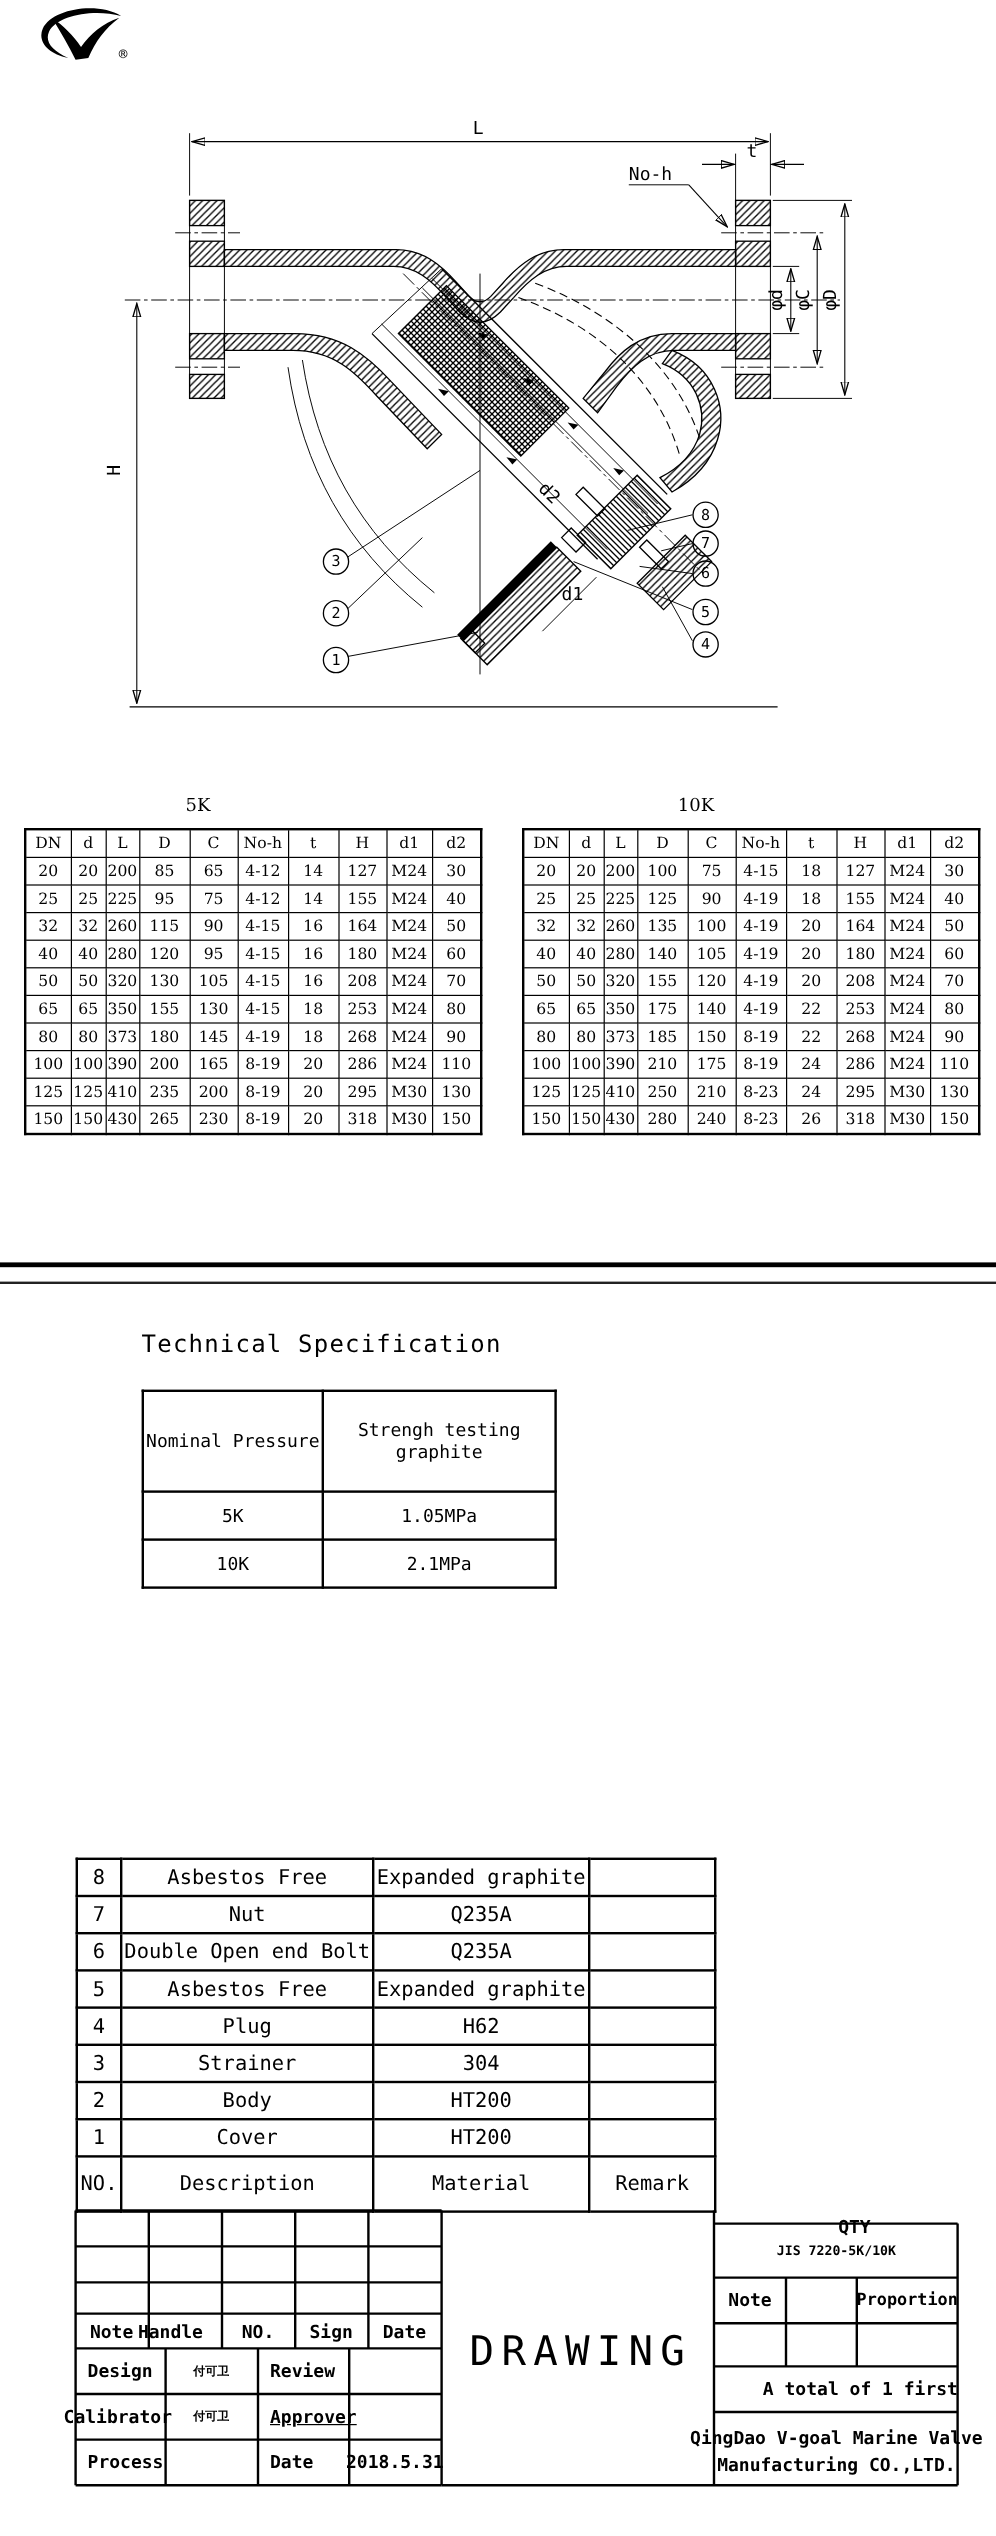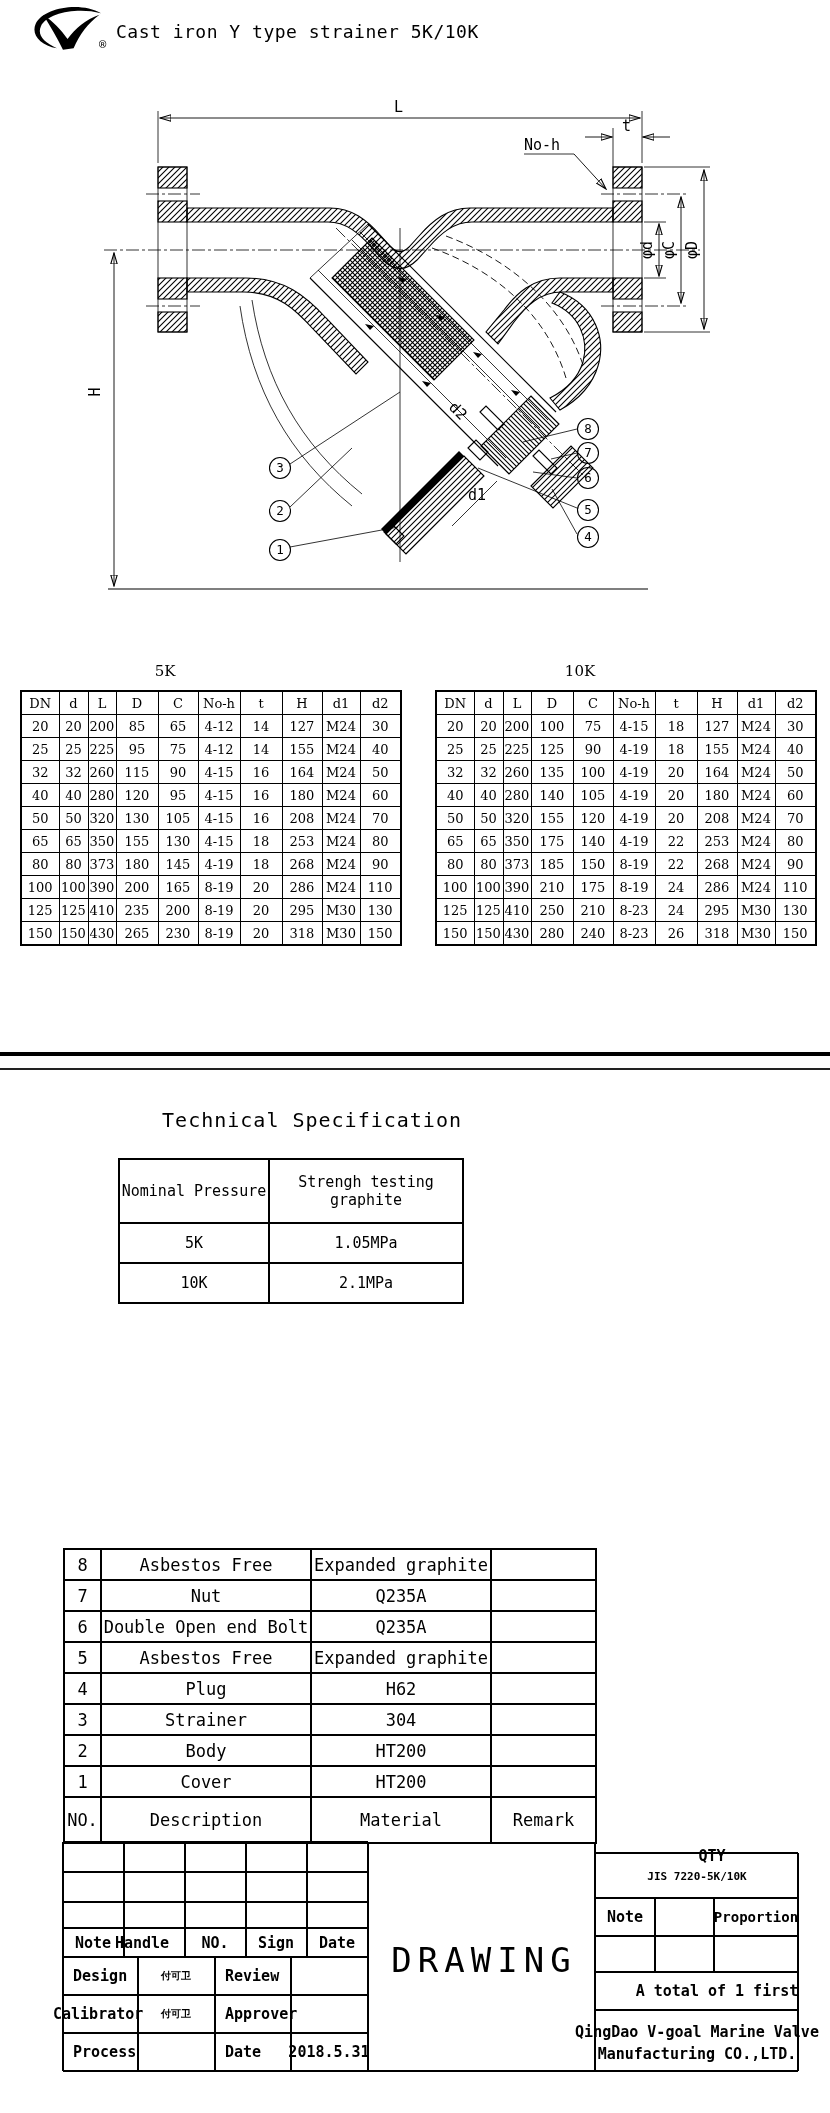--- a/index.html
+++ b/index.html
@@ -24,21 +24,21 @@
   .draw text.co{font-size:12.5px;text-anchor:middle;}
   
   .ttl{position:absolute;font-family:"DejaVu Serif",serif;font-size:15px;text-align:center;}
   table.dimt{position:absolute;border-collapse:collapse;table-layout:fixed;
              font-family:"DejaVu Serif",serif;font-size:13px;border:2px solid #000;}
   table.dimt td{border:1px solid #000;text-align:center;padding:0;height:22px;overflow:hidden;white-space:nowrap;}
   
   .rule1{position:absolute;left:0;width:830px;height:4px;background:#000;}
   .rule2{position:absolute;left:0;width:830px;height:2px;background:#222;}
   
-  .spec-title{position:absolute;font-size:20px;letter-spacing:1px;text-align:right;white-space:nowrap;}
+  .spec-title{position:absolute;font-size:20px;letter-spacing:1px;text-align:left;white-space:nowrap;}
   table.spect{position:absolute;border-collapse:collapse;table-layout:fixed;border:2px solid #000;
               font-family:"DejaVu Sans Mono",monospace;font-size:15px;}
   table.spect td{border:2px solid #000;text-align:center;vertical-align:middle;padding:0;}
   table.spect td.wrap{padding:0 24px;}
   
   table.parts{position:absolute;border-collapse:collapse;table-layout:fixed;border:2px solid #000;
               font-family:"DejaVu Sans Mono",monospace;font-size:17px;}
   table.parts td{border:2px solid #000;text-align:center;padding:0;height:29px;overflow:hidden;white-space:nowrap;}
   table.parts tr:last-child td{height:44px;}
   
@@ -53,21 +53,20 @@
 </head>
 <body>
 
 <div class="page">
 
   <svg class="logo" viewBox="0 0 100 64">
     <path d="M96,10 C70,-6 20,2 10,24 C4,38 16,52 38,56 C20,48 12,38 17,27 C26,9 66,2 96,10 Z" fill="#000"></path>
     <path d="M20,12 C30,28 38,42 46,58 L60,56 C68,38 78,24 94,12 C76,18 62,30 52,44 C44,32 32,20 20,12 Z" fill="#000"></path>
   </svg>
   <span class="hdr-reg">®</span>
-  <div class="hdr-title">Cast iron Y type strainer 5K/10K</div>
 
   <svg class="draw" width="830" height="545" viewBox="0 60 830 545" style="top:60px;">
     <defs>
       <pattern id="h45" width="6" height="6" patternUnits="userSpaceOnUse">
         <path d="M-1,7 L7,-1 M-1,1 L1,-1 M5,7 L7,5" stroke="#000" stroke-width=".9"></path>
       </pattern>
       <pattern id="h135" width="5" height="5" patternUnits="userSpaceOnUse">
         <path d="M-1,-1 L6,6 M4,-1 L6,1 M-1,4 L1,6" stroke="#000" stroke-width=".9"></path>
       </pattern>
       <pattern id="meshp" width="5" height="5" patternUnits="userSpaceOnUse">
@@ -518,21 +517,21 @@
   <div class="rule1" style="top:1052px;"></div>
   <div class="rule2" style="top:1068px;"></div>
 
   <div class="spec-title" style="left:118px;top:1108px;width:344px;">Technical Specification</div>
   <table class="spect" style="left:118px;top:1158px;width:344px;">
     <colgroup>
         <col style="width:150px">
         <col style="width:194px">
       </colgroup>
     <tbody>
-        <tr style="height:64px;">
+        <tr style="height:84px;">
       <td>Nominal Pressure</td>
       <td class="wrap">Strengh testing graphite</td>
     </tr>
     <tr style="height:40px;">
       <td>5K</td>
       <td>1.05MPa</td>
     </tr>
     <tr style="height:40px;">
       <td>10K</td>
       <td>2.1MPa</td>
@@ -644,21 +643,21 @@
   <div class="tbc" style="left:215px;top:1943px;">NO.</div>
   <div class="tbc" style="left:276px;top:1943px;">Sign</div>
   <div class="tbc" style="left:337px;top:1943px;">Date</div>
 
   <div class="tbl" style="left:73px;top:1976px;">Design</div>
   <div class="tbc cjk" style="left:176px;top:1976px;">付可卫</div>
   <div class="tbl" style="left:225px;top:1976px;">Review</div>
 
   <div class="tbl" style="left:53px;top:2014px;">Calibrator</div>
   <div class="tbc cjk" style="left:176px;top:2014px;">付可卫</div>
-  <div class="tbl" style="left:225px;top:2014px;">Approver</div>
+  <div class="tbl" style="left:225px;top:2014px;text-decoration:underline;">Approver</div>
 
   <div class="tbl" style="left:73px;top:2052px;">Process</div>
   <div class="tbl" style="left:225px;top:2052px;">Date</div>
   <div class="tbc" style="left:329px;top:2052px;">2018.5.31</div>
 
   <div class="tbc big" style="left:484px;top:1960px;">DRAWING</div>
 
   <div class="tbc jis" style="left:697px;top:1876px;">JIS 7220-5K/10K</div>
   <div class="tbc" style="left:625px;top:1917px;">Note</div>
   <div class="tbc" style="left:684px;top:1856px;margin-left:28px;">QTY</div>

